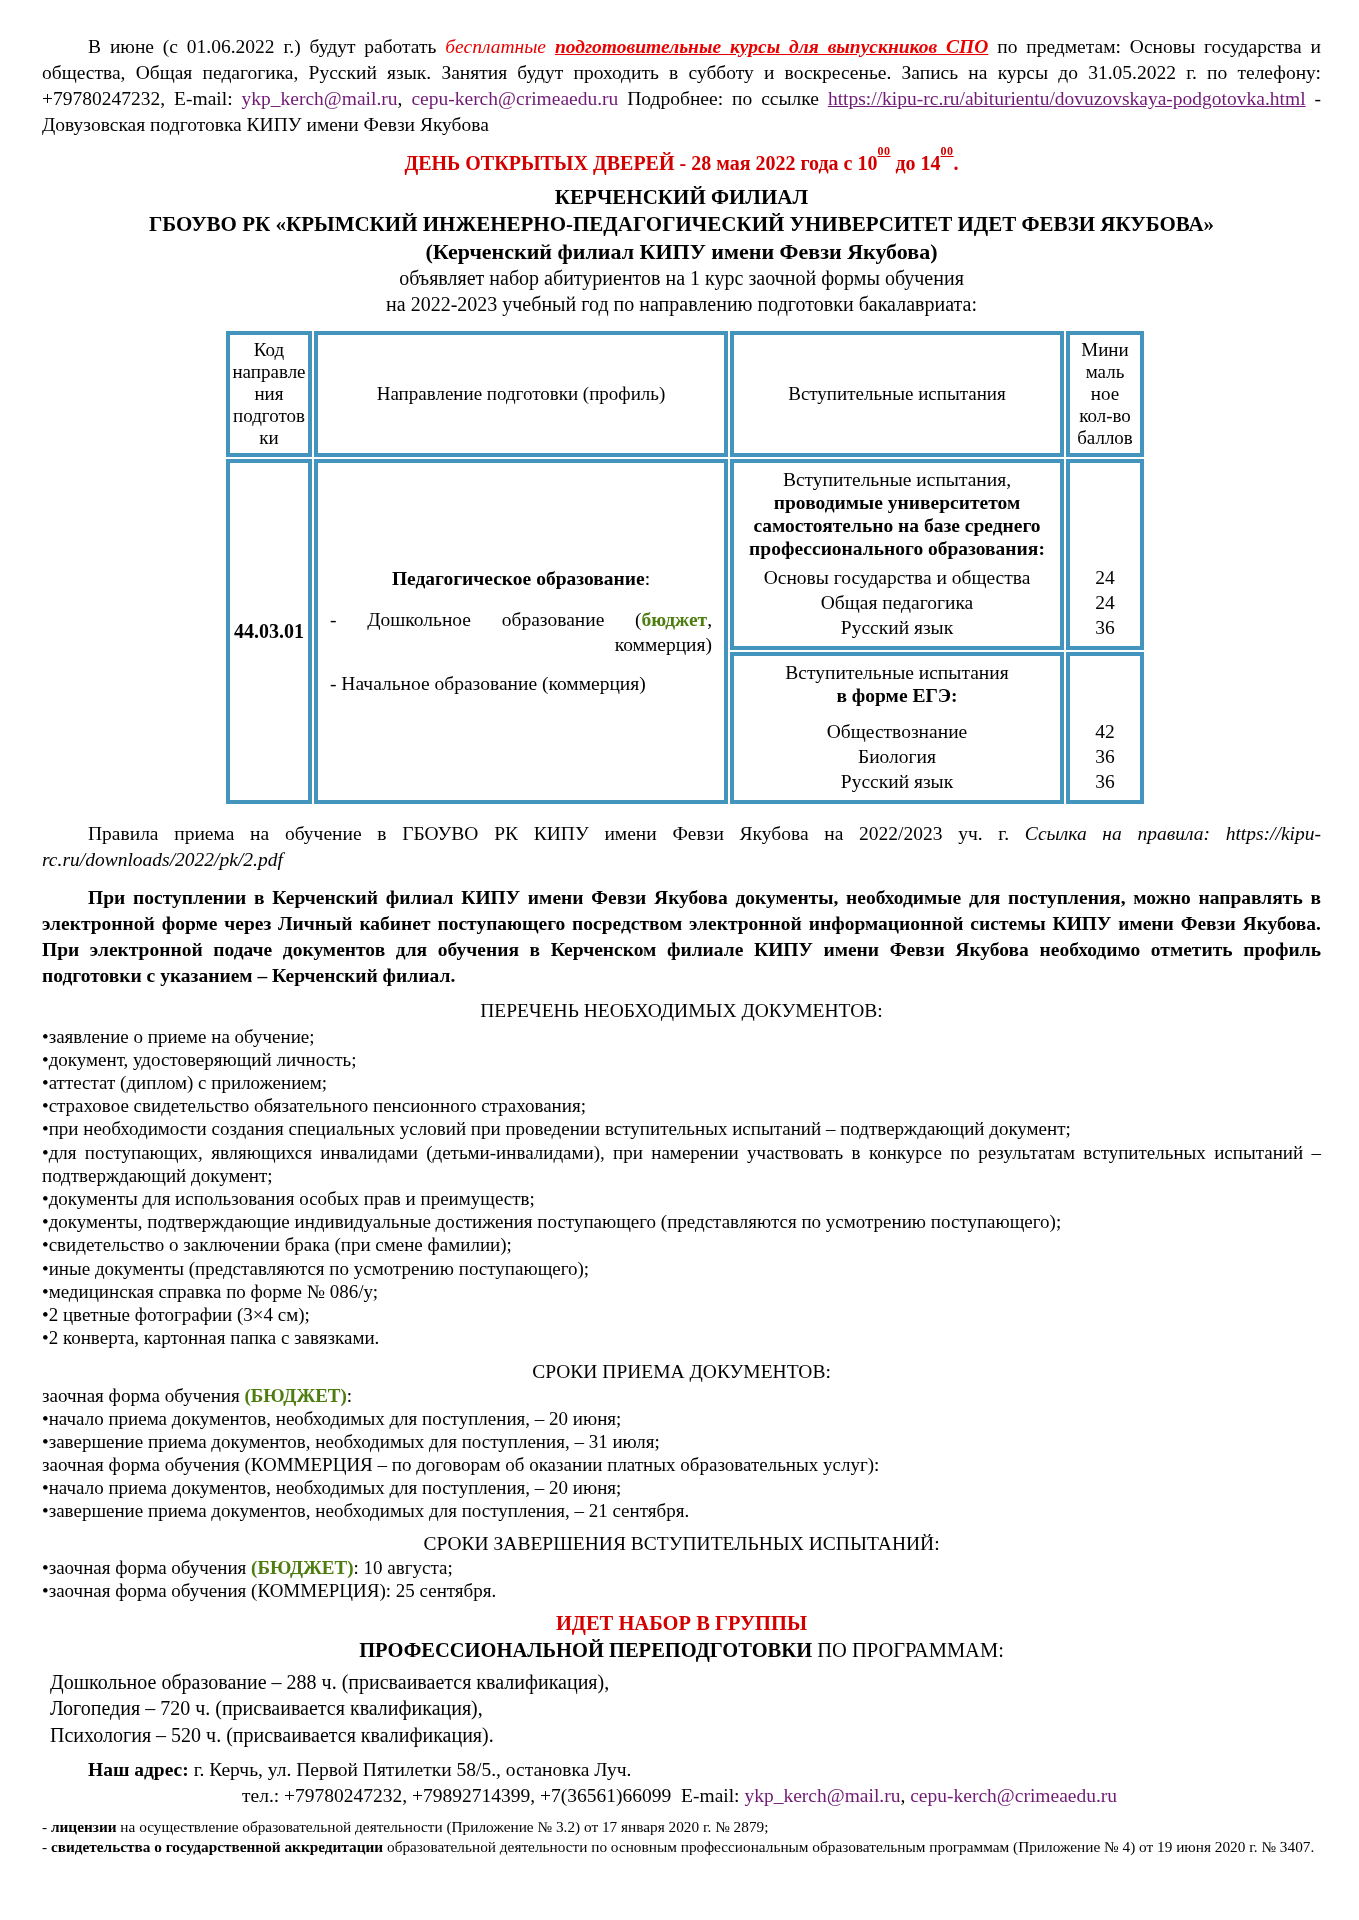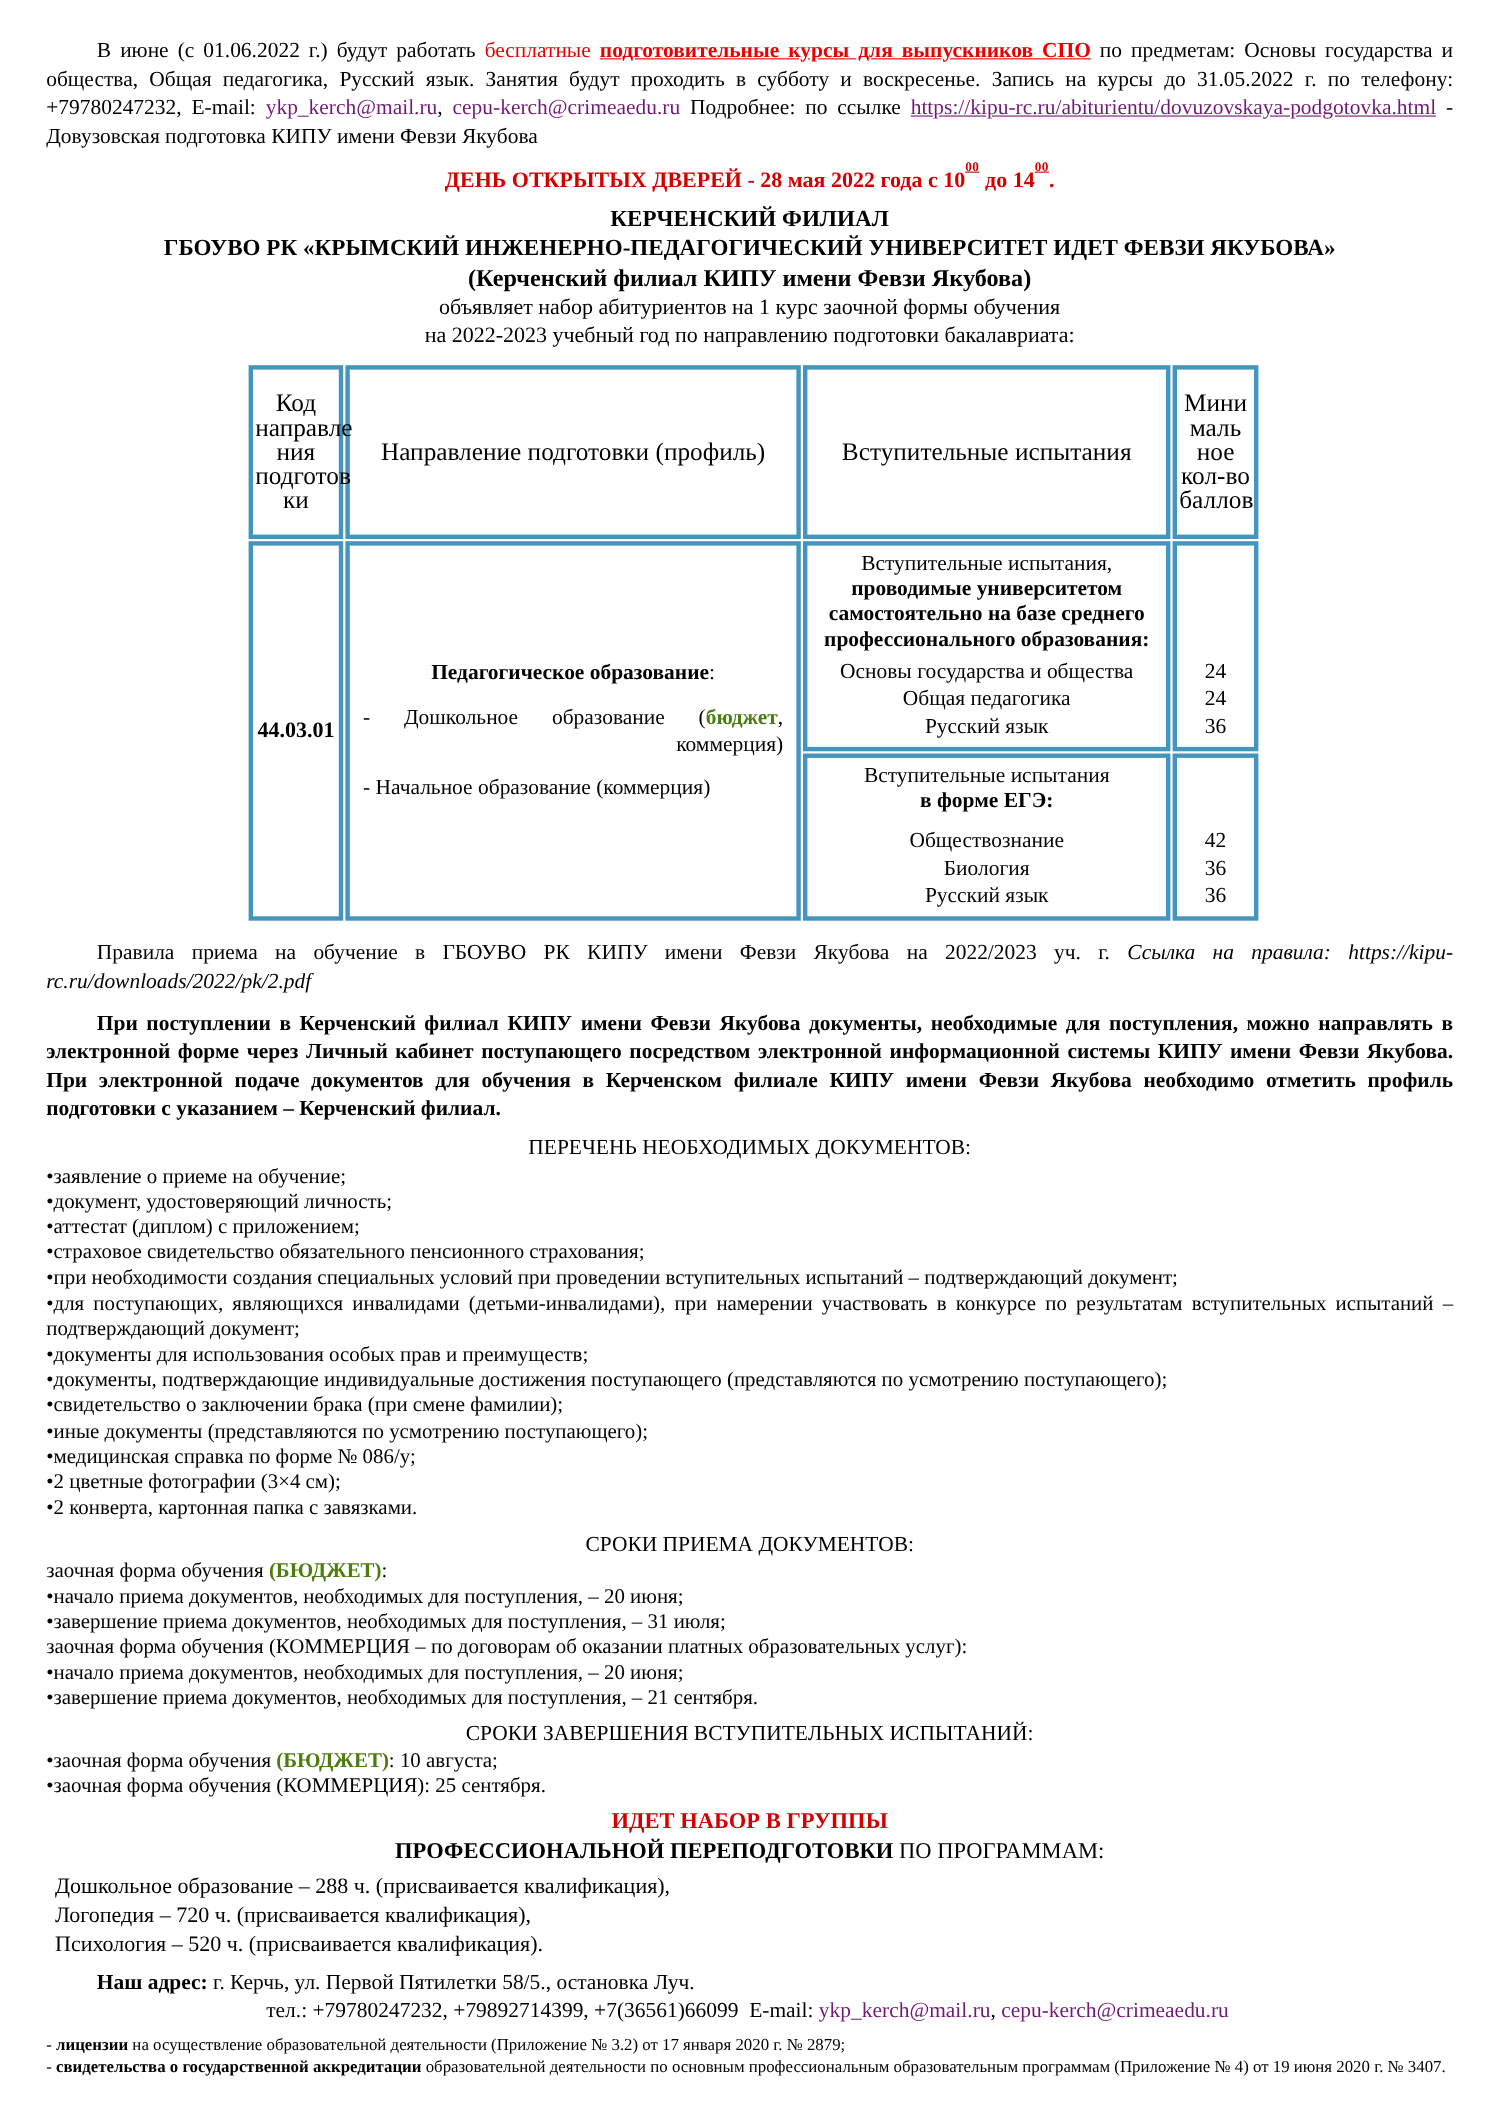--- a/index.html
+++ b/index.html
@@ -2,40 +2,40 @@
 <html><head>
 <meta charset="utf-8">
 <style>
   html,body{margin:0;padding:0;background:#ffffff;}
   body{font-family:"Liberation Serif","DejaVu Serif",serif;font-size:19.5px;color:#000;}
   .page{width:1359px;height:1920px;box-sizing:border-box;padding:34px 38px 0 42px;background:#fff;overflow:hidden;}
   p{margin:0;}
   .just{text-align:justify;}
   .ind{text-indent:46px;}
   .b{font-weight:bold;margin-top:28px;}
-  .red{color:#e90000;}
+  .red{color:#e90000;font-style:italic;}
   .redb{color:#4d7c0f;font-weight:bold;}
   .und{text-decoration:underline;}
   a.link{color:#701a75;text-decoration:none;cursor:pointer;}
   a.link.und{text-decoration:underline;}
   .line{line-height:26px;}
 
   .open-day{margin-top:13px;text-align:center;font-weight:bold;color:#d40000;font-size:20px;}
   sup.uu{font-size:0.6em;position:relative;top:-0.55em;text-decoration:underline;letter-spacing:.5px;}
 
   .head{text-align:center;line-height:27px;}
   .head.first{margin-top:9px;}
   .h-bold{font-weight:bold;font-size:21px;}
   .h-bold3{font-weight:bold;font-size:22px;}
   .h-reg{font-size:20px;line-height:26px;}
 
   table.adm{margin:12px 0 0 182px;border-collapse:separate;border-spacing:2px;table-layout:fixed;width:922px;}
   table.adm td{border:4px solid #4495bd;background:#fff;box-sizing:border-box;}
   .pre{white-space:pre-line;}
-  .hcell{text-align:center;vertical-align:middle;font-size:23px;line-height:22px;padding:20px 2px;margin-top:16px;}
+  .hcell{text-align:center;vertical-align:middle;font-size:19px;line-height:22px;padding:4px 2px;margin-top:16px;}
   .code{text-align:center;vertical-align:middle;font-weight:bold;font-size:20px;}
   .prof{vertical-align:middle;padding:6px 12px;font-size:19.5px;line-height:25px;}
   .pt{text-align:center;margin-bottom:16px;}
   .pi1{text-align:justify;text-align-last:right;margin-bottom:14px;}
   .pi2{text-align:left;}
   .excell{text-align:center;vertical-align:top;padding:5px 6px 6px;font-size:19.5px;}
   .exh{line-height:23px;margin-bottom:5px;}
   .exh2{line-height:23px;margin-bottom:12px;}
   .exl{line-height:25px;}
   .sccell{text-align:center;vertical-align:bottom;padding:4px 2px 6px;font-size:19.5px;}

